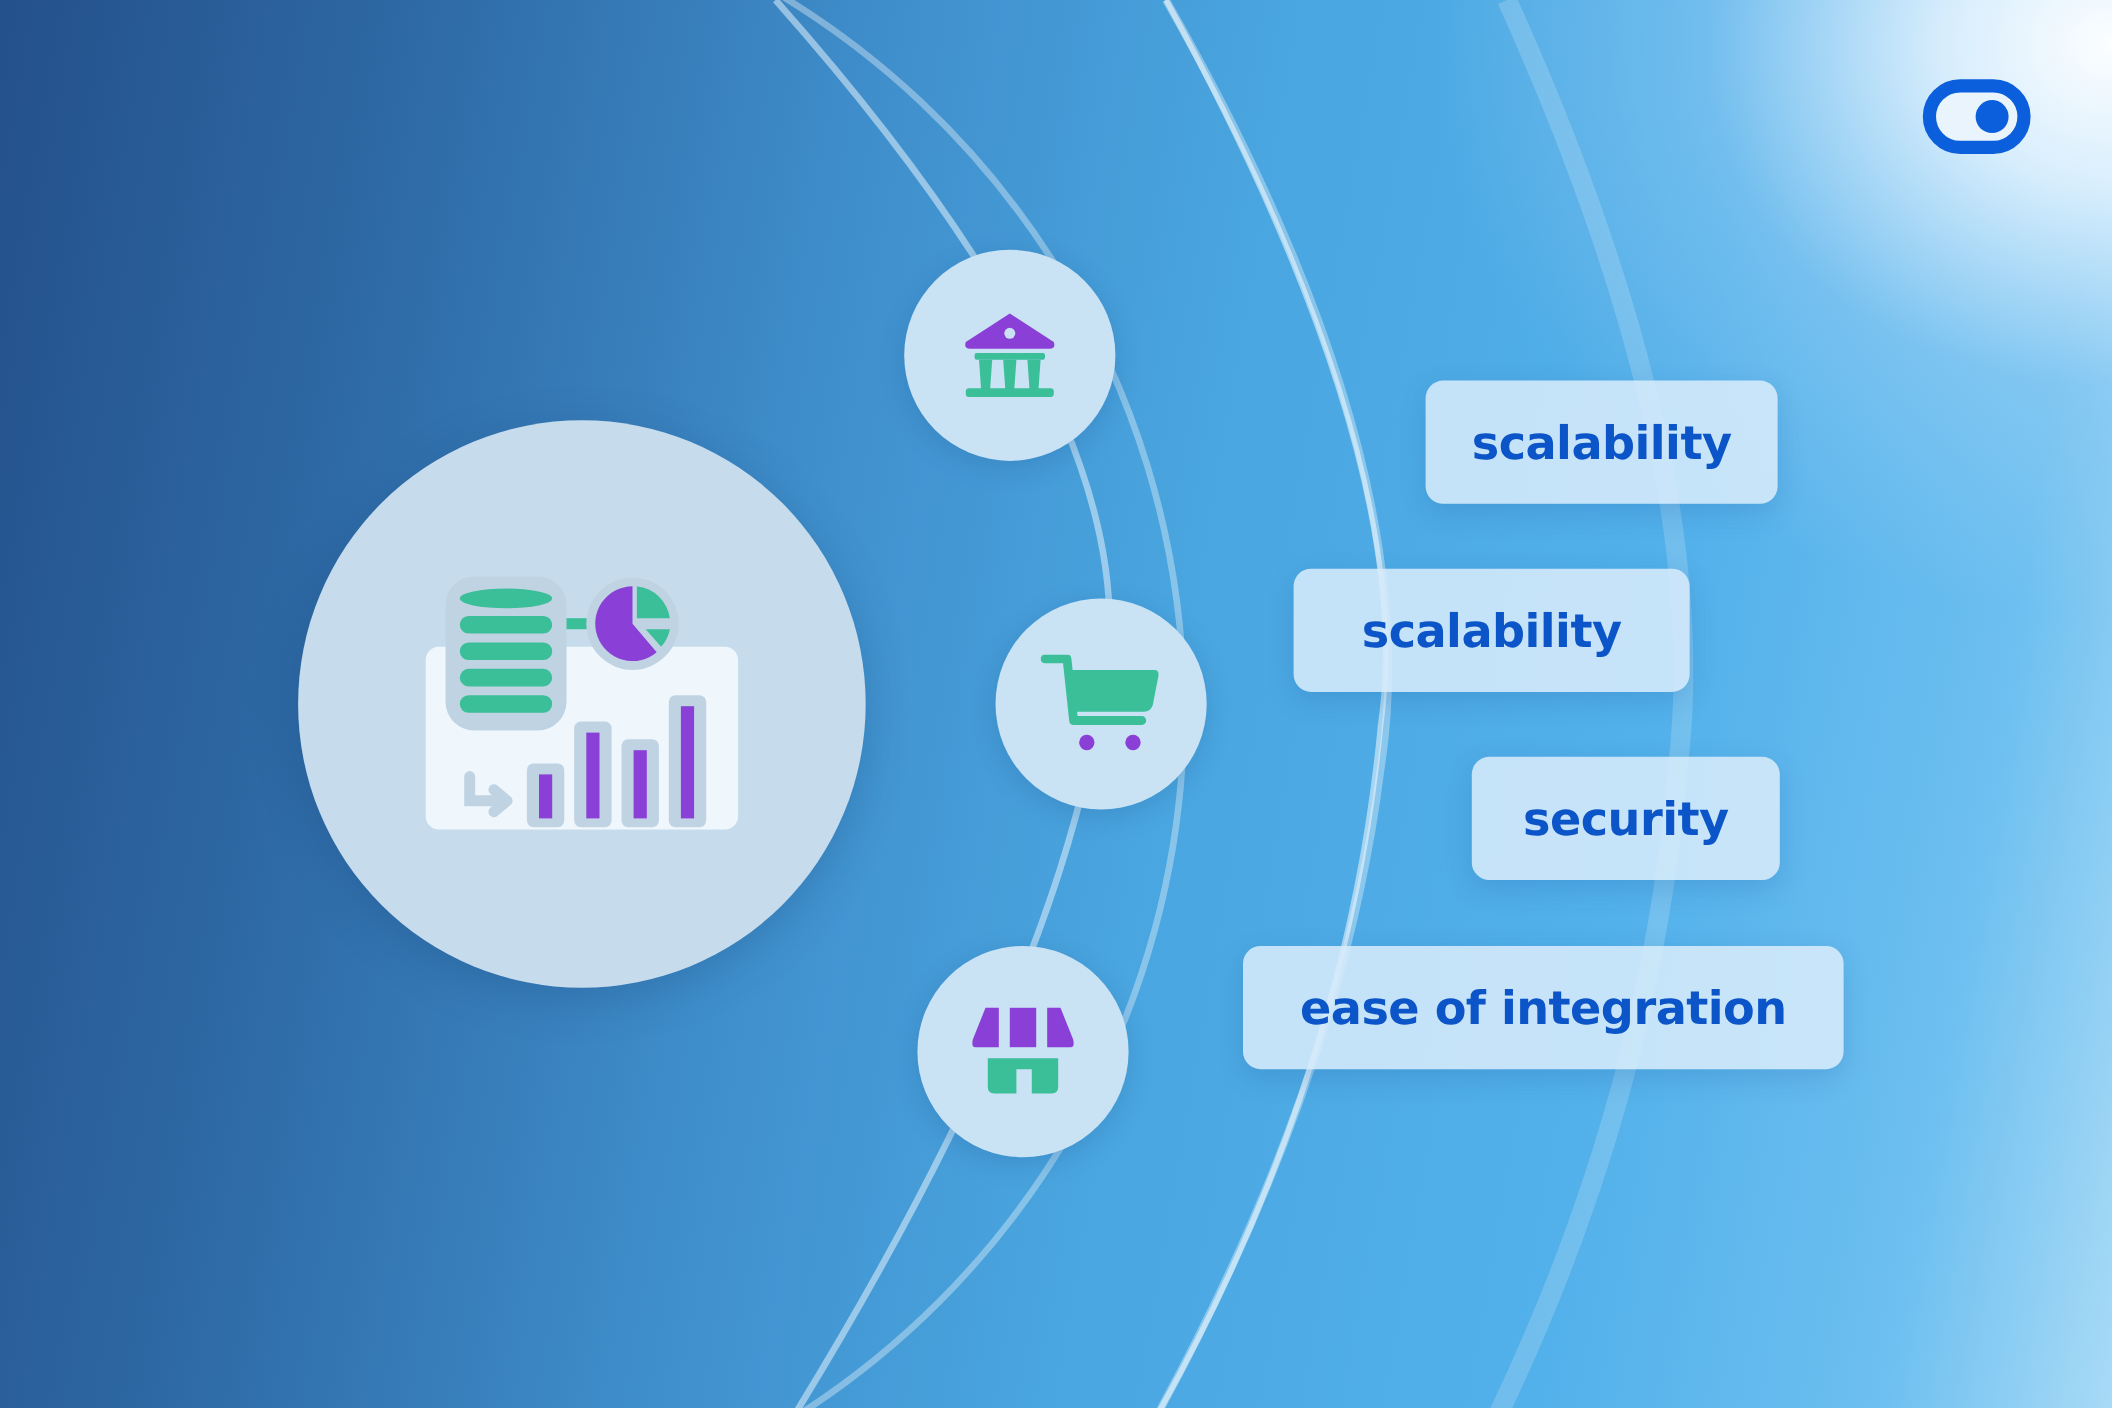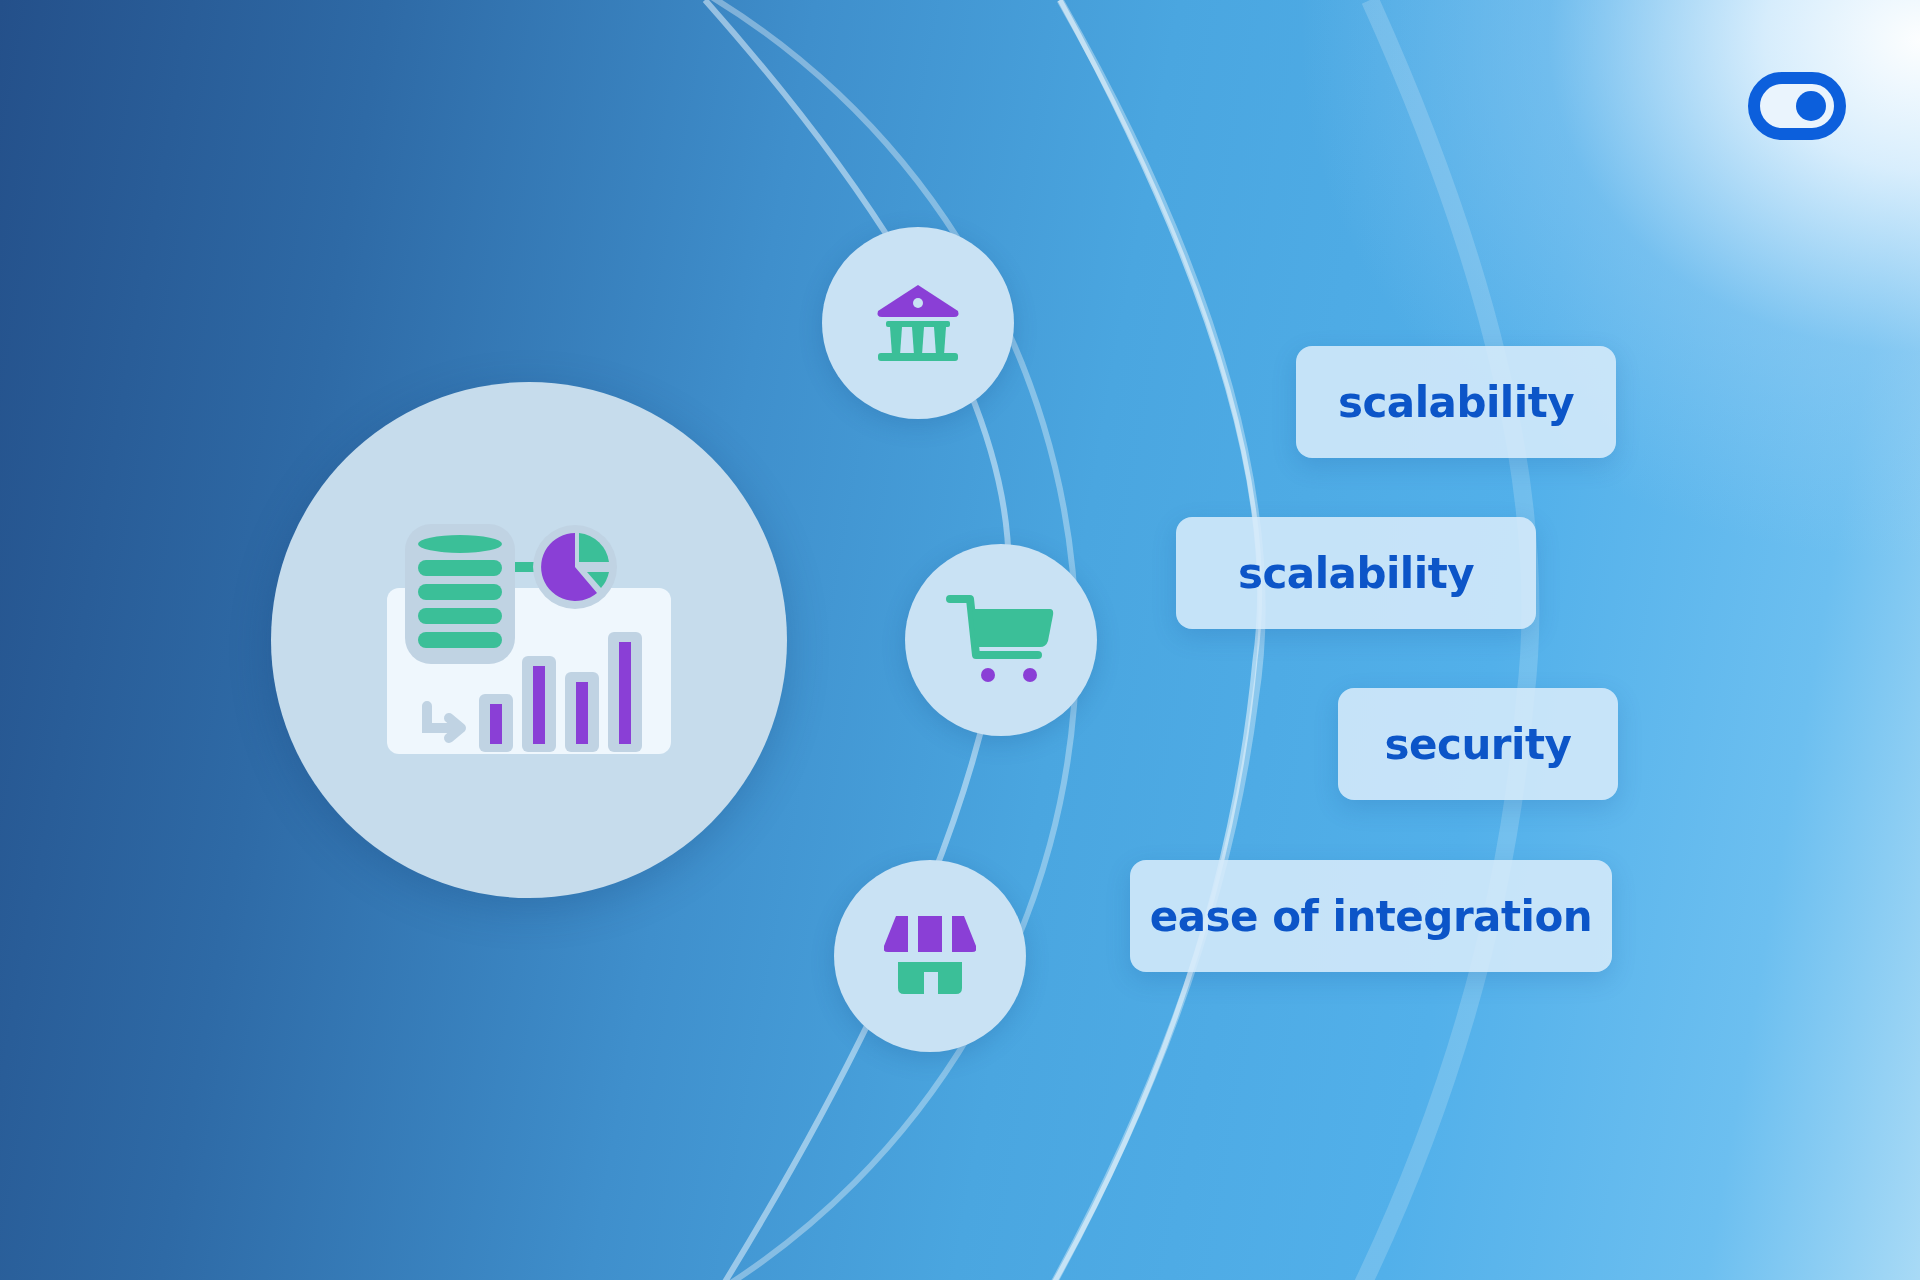--- a/index.html
+++ b/index.html
@@ -116,19 +116,19 @@
 
 <div class="pill" style="left:1296px; top:346px; width:320px;">
   <span>scalability</span>
 </div>
 <div class="pill" style="left:1176px; top:517px; width:360px;">
   <span>scalability</span>
 </div>
 <div class="pill" style="left:1338px; top:688px; width:280px;align-items:center;">
   <span>security</span>
 </div>
-<div class="pill" style="left:1130px; top:860px; width:482px;">
+<div class="pill" style="left:1130px; top:860px; width:546px;">
   <span>ease of integration</span>
 </div>
 
 <div class="toggle">
   <div class="knob"></div>
 </div>
 
 </body></html>

